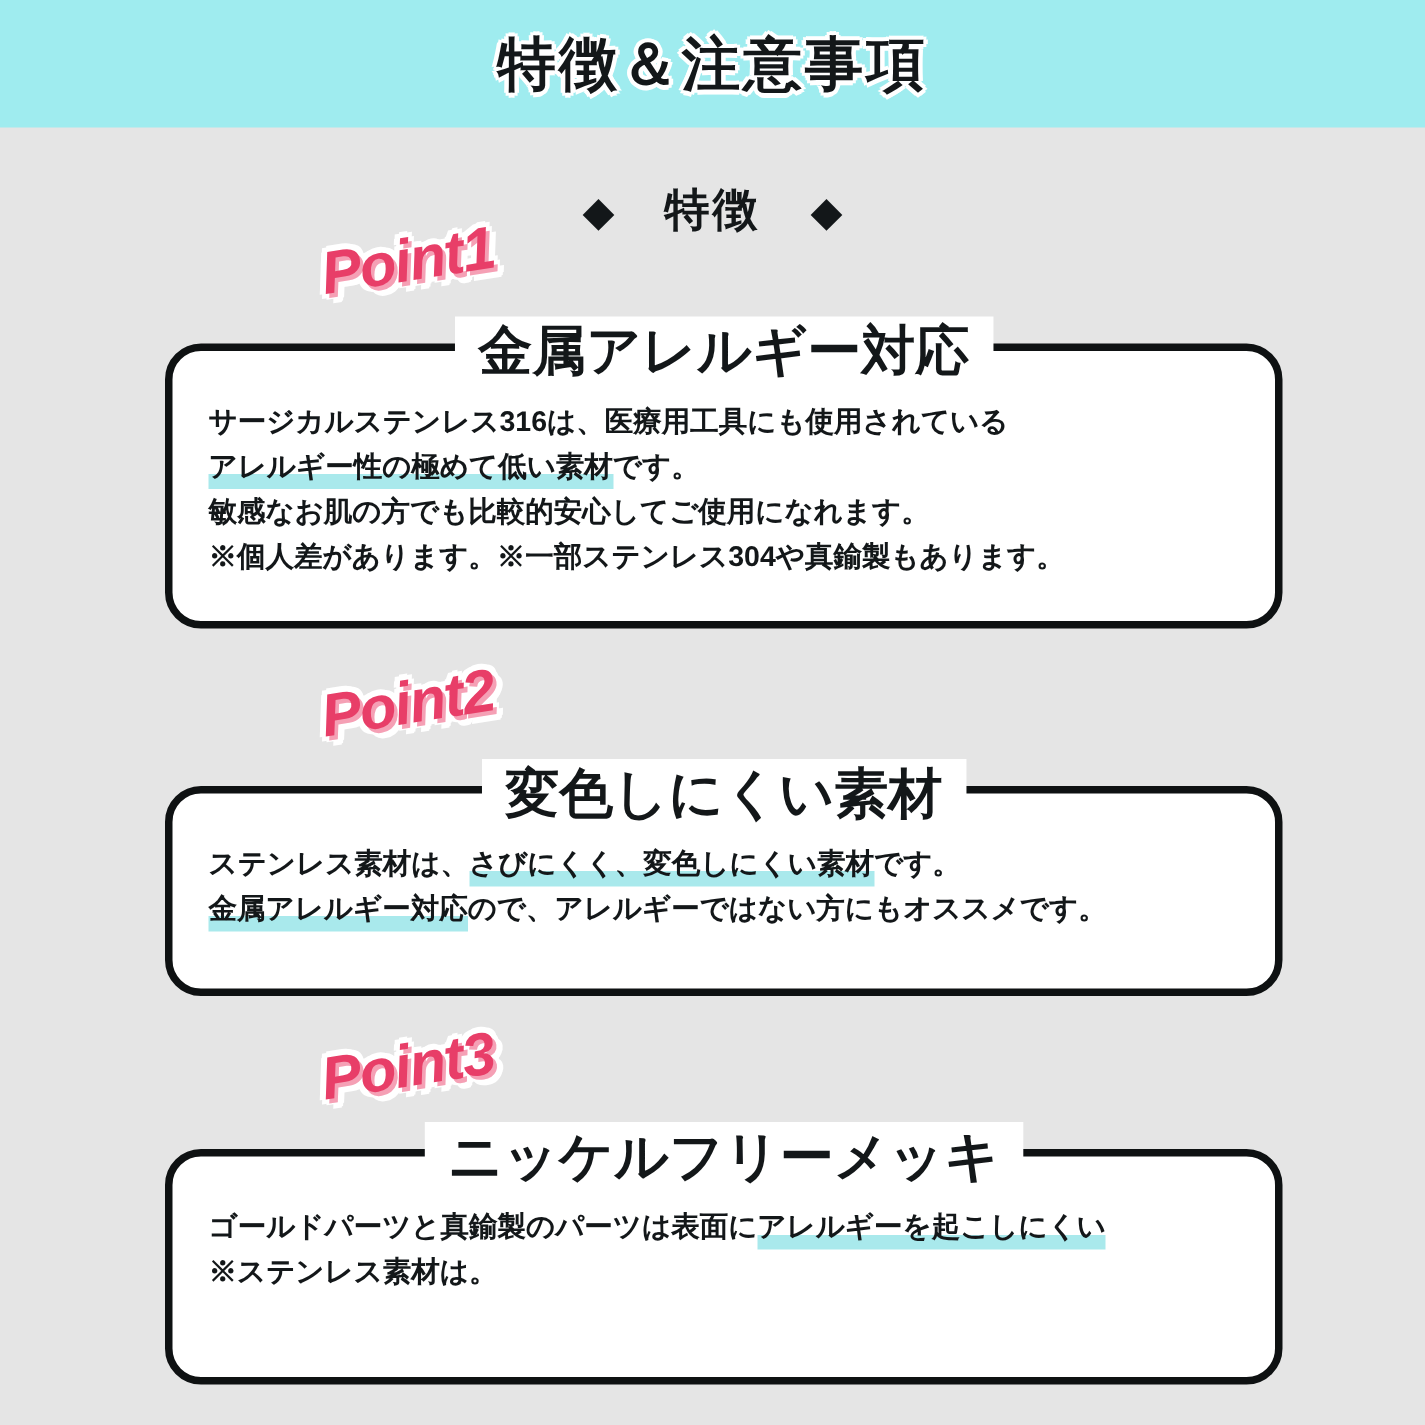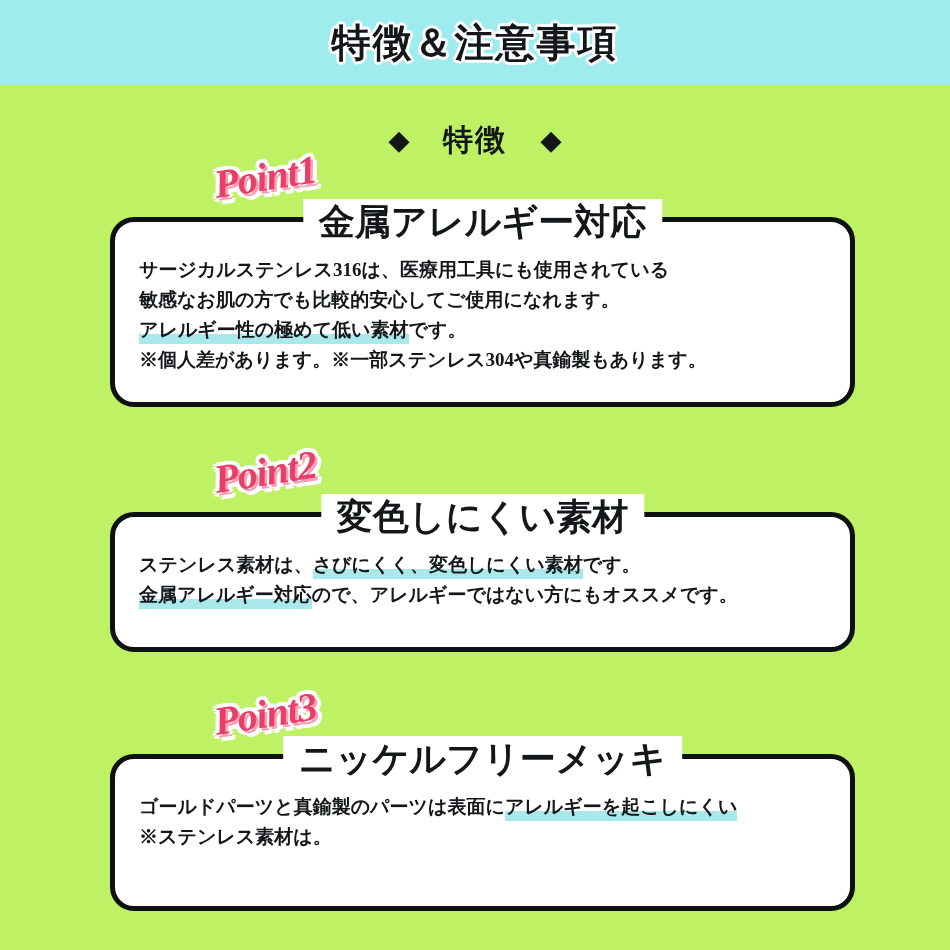--- a/index.html
+++ b/index.html
@@ -5,22 +5,22 @@
   :root{
     --header-bg:#9FECEF;
     --hl:#A9E9EC;
     --pink:#E83E68;
     --pink-shadow:#F5A0B5;
     --text:#131719;
     --border:#0E1112;
   }
   html,body{margin:0;padding:0;background:#ffffff;}
   .page{
-    position:relative;width:950px;height:950px;background:#bef264;overflow:hidden;
-    font-family:Liberation Serif, serif;color:var(--text);
+    position:relative;width:950px;height:950px;background:#e5e5e5;overflow:hidden;
+    font-family:Liberation Sans, sans-serif;color:var(--text);
   }
   
   .header{
     position:absolute;top:0;left:0;width:950px;height:85px;
     background:var(--header-bg);display:flex;align-items:center;justify-content:center;
   }
   .header h1{
     margin:0;font-size:39px;font-weight:bold;letter-spacing:2px;color:var(--text);
     text-shadow:-3px 0 0 #fff,3px 0 0 #fff,0 -3px 0 #fff,0 3px 0 #fff,
                 -2px -2px 0 #fff,2px -2px 0 #fff,-2px 2px 0 #fff,2px 2px 0 #fff;
@@ -41,21 +41,21 @@
   .badge{
     position:absolute;left:218px;top:0;z-index:3;
     font-size:40px;font-weight:bold;font-style:italic;letter-spacing:-1px;
     color:var(--pink);transform:rotate(-9deg);transform-origin:left bottom;
     text-shadow:2px 3px 0 var(--pink-shadow),
                 -4px 0 0 #fff,4px 0 0 #fff,0 -4px 0 #fff,0 4px 0 #fff,
                 -3px -3px 0 #fff,3px -3px 0 #fff,-3px 3px 0 #fff,
                 5px 6px 0 #fff,6px 4px 0 #fff,4px 7px 0 #fff;
   }
   .pbox{
-    position:absolute;left:110px;top:56px;width:745px;box-sizing:border-box;
+    position:absolute;left:110px;top:68px;width:745px;box-sizing:border-box;
     background:#fff;border:5px solid var(--border);border-radius:24px;
   }
   .s1 .pbox{height:190px;}
   .s2 .pbox{height:140px;}
   .s3 .pbox{height:157px;}
   .box-title{
     position:absolute;top:-23px;left:50%;transform:translateX(-50%);z-index:2;
     margin:0;background:#fff;padding:0 16px;white-space:nowrap;
     font-size:36px;line-height:46px;font-weight:bold;color:var(--text);
   }
@@ -83,22 +83,22 @@
     <span class="label">特徴</span>
     <span class="diamond">◆</span>
   </div>
 
   <section class="point-section s1">
     <div class="badge">Point1</div>
     <div class="pbox">
       <h2 class="box-title">金属アレルギー対応</h2>
       <div class="box-body">
           <div class="line"><span>サージカルステンレス316は、医療用工具にも使用されている</span></div>
+          <div class="line"><span class="hl">アレルギー性の極めて低い素材</span><span>です。</span></div>
           <div class="line"><span>敏感なお肌の方でも比較的安心してご使用になれます。</span></div>
-          <div class="line"><span class="hl">アレルギー性の極めて低い素材</span><span>です。</span></div>
           <div class="line"><span>※個人差があります。※一部ステンレス304や真鍮製もあります。</span></div>
         </div>
     </div>
   </section>
 
   <section class="point-section s2">
     <div class="badge">Point2</div>
     <div class="pbox">
       <h2 class="box-title">変色しにくい素材</h2>
       <div class="box-body">

